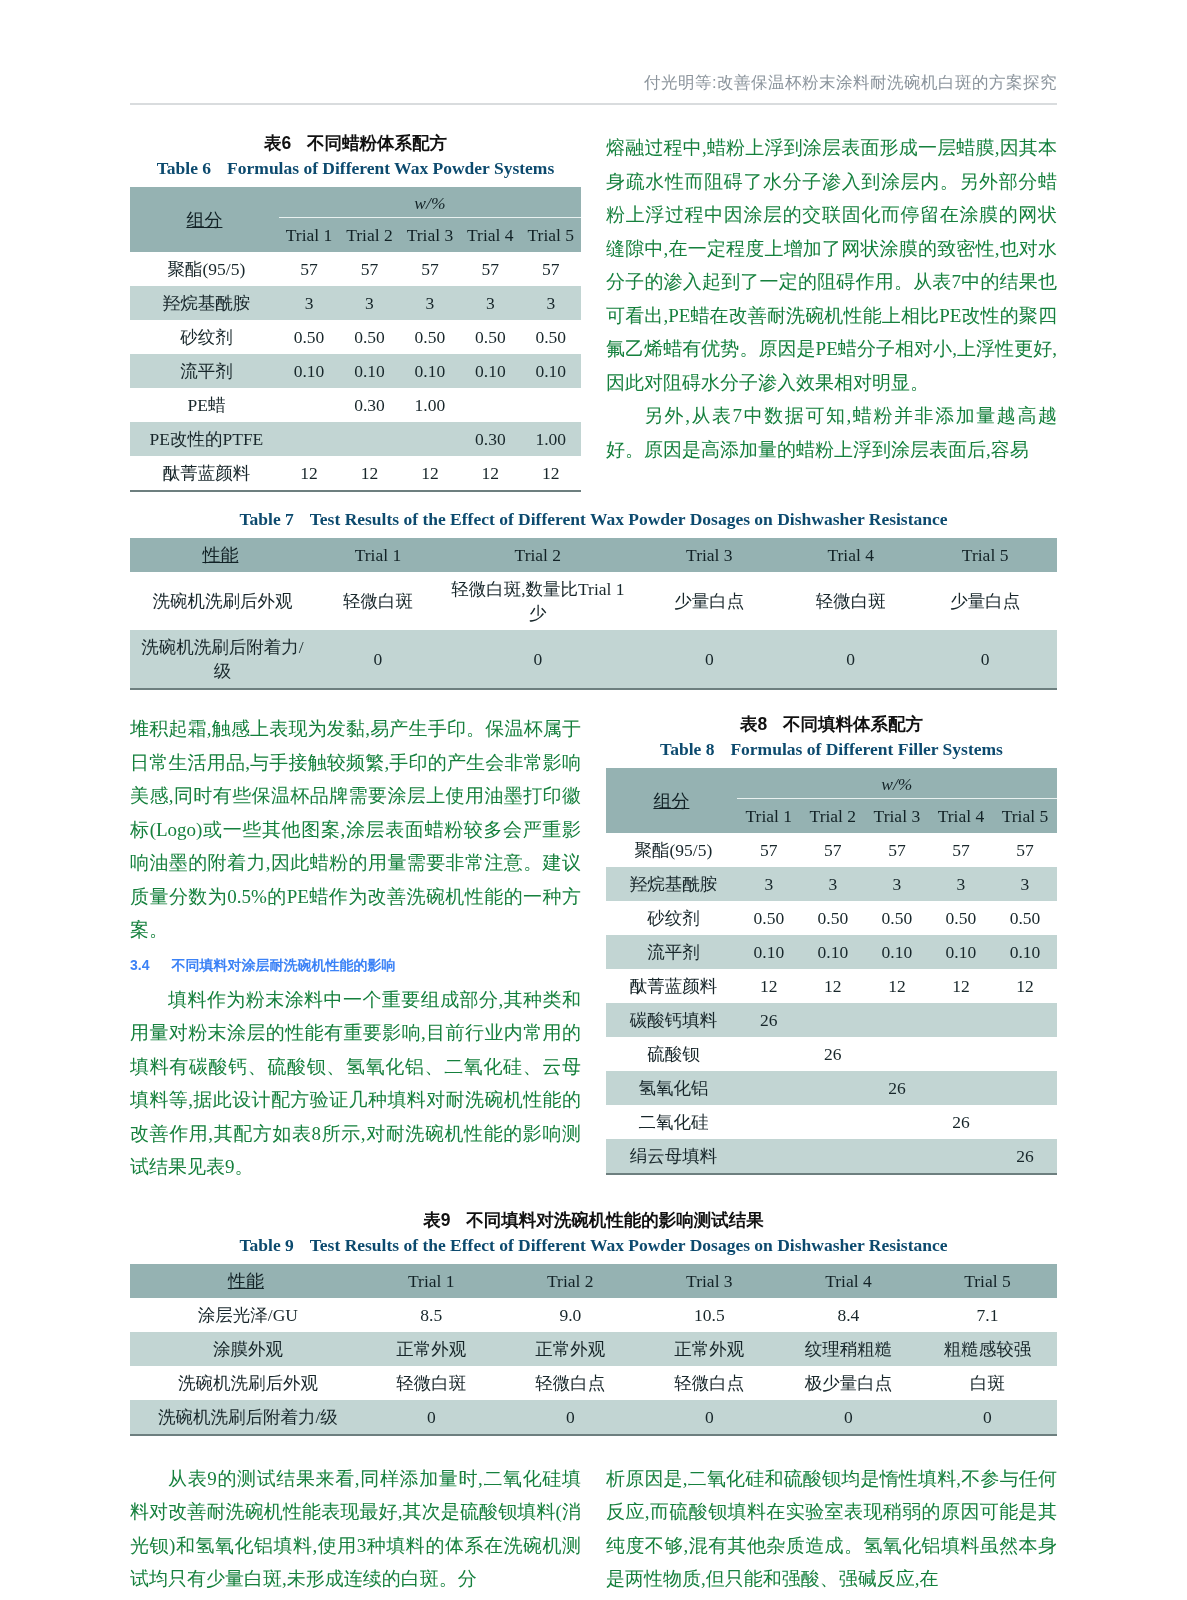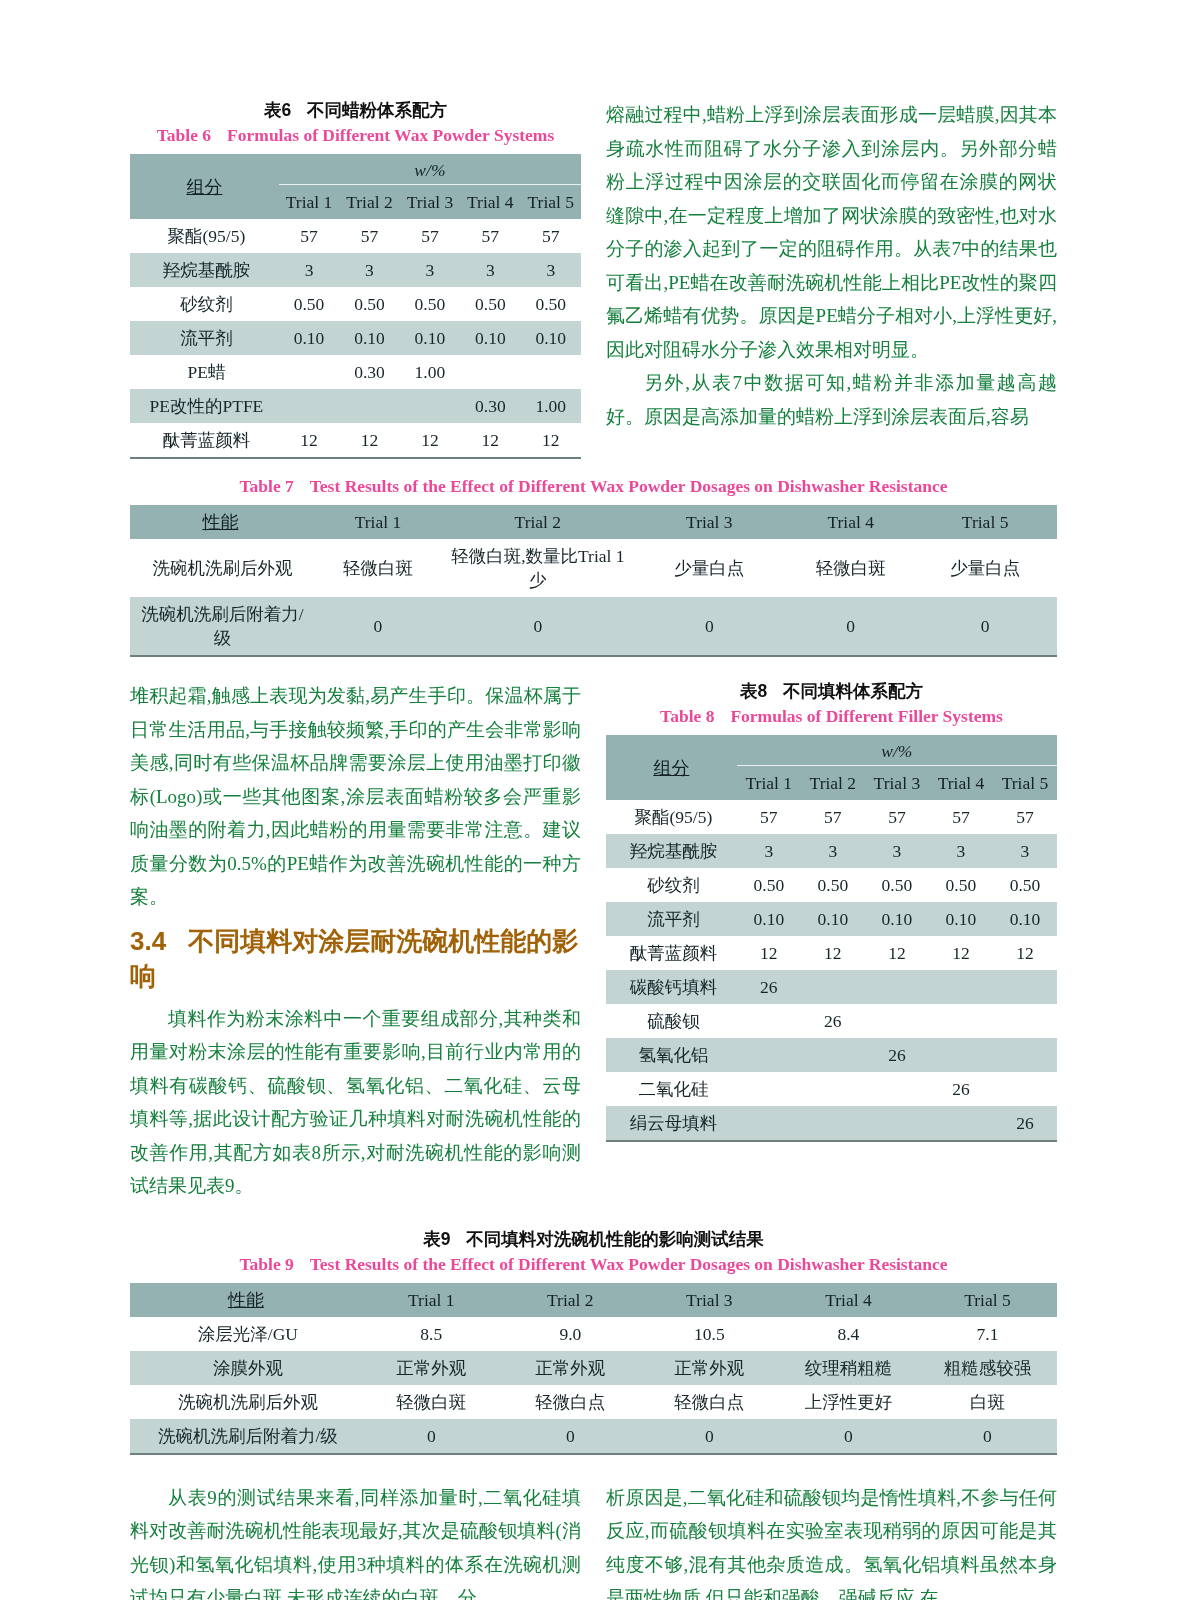--- a/index.html
+++ b/index.html
@@ -35,34 +35,34 @@
     line-height:33.5px;
     text-align:justify;
     margin:0;
     color:#15803d;
   }
   .indent{text-indent:2em;}
   
   .sec{
     font-family:"Liberation Sans","DejaVu Sans",sans-serif;
     font-weight:bold;
-    color:#a16207;
-    font-size:26px;
+    color:#3b82f6;
+    font-size:14px;
     margin:10px 0 8px 0;
   }
   .sec .num{margin-right:22px;}
   
   .tbl-title{text-align:center;margin-bottom:8px;}
   .tbl-title .zh{
     font-family:"Liberation Sans","DejaVu Sans",sans-serif;
     font-weight:bold;font-size:17.5px;color:#111;
   }
   .tbl-title .en{
     font-family:"Liberation Serif","DejaVu Serif",serif;
-    font-weight:bold;font-size:17.5px;color:#ec4899;margin-top:3px;
+    font-weight:bold;font-size:17.5px;color:#0c4a6e;margin-top:3px;
   }
   .tbl-title .lab{margin-right:16px;text-align:center;}
   
   table.ftable{
     width:100%;
     border-collapse:collapse;
     font-size:17.5px;
     border-bottom:2px solid #6d7f7f;
   }
   table.ftable thead{background:#95b2b2;}
@@ -92,20 +92,23 @@
   .row-t7{margin-top:14px;}
   .row3{margin-top:22px;}
   .row-t9{margin-top:24px;}
   .row5{margin-top:26px;}
 </style>
 </head>
 <body>
 
 <div class="page">
 
+  <div class="running-header">
+    <span>付光明等:改善保温杯粉末涂料耐洗碗机白斑的方案探究</span>
+  </div>
 
   <div class="cols row1">
     <div class="col">
       <div class="tbl-block">
         <div class="tbl-title">
           <div class="zh"><span class="lab">表6</span><span>不同蜡粉体系配方</span></div>
           <div class="en"><span class="lab">Table 6</span><span>Formulas of Different Wax Powder Systems</span></div>
         </div>
         <table class="ftable">
           <colgroup>
@@ -400,21 +403,21 @@
             <td>正常外观</td>
             <td>正常外观</td>
             <td>纹理稍粗糙</td>
             <td>粗糙感较强</td>
           </tr>
           <tr>
             <th class="row-label">洗碗机洗刷后外观</th>
             <td>轻微白斑</td>
             <td>轻微白点</td>
             <td>轻微白点</td>
-            <td>上浮性更好</td>
+            <td>极少量白点</td>
             <td>白斑</td>
           </tr>
           <tr>
             <th class="row-label">洗碗机洗刷后附着力/级</th>
             <td>0</td>
             <td>0</td>
             <td>0</td>
             <td>0</td>
             <td>0</td>
           </tr>

